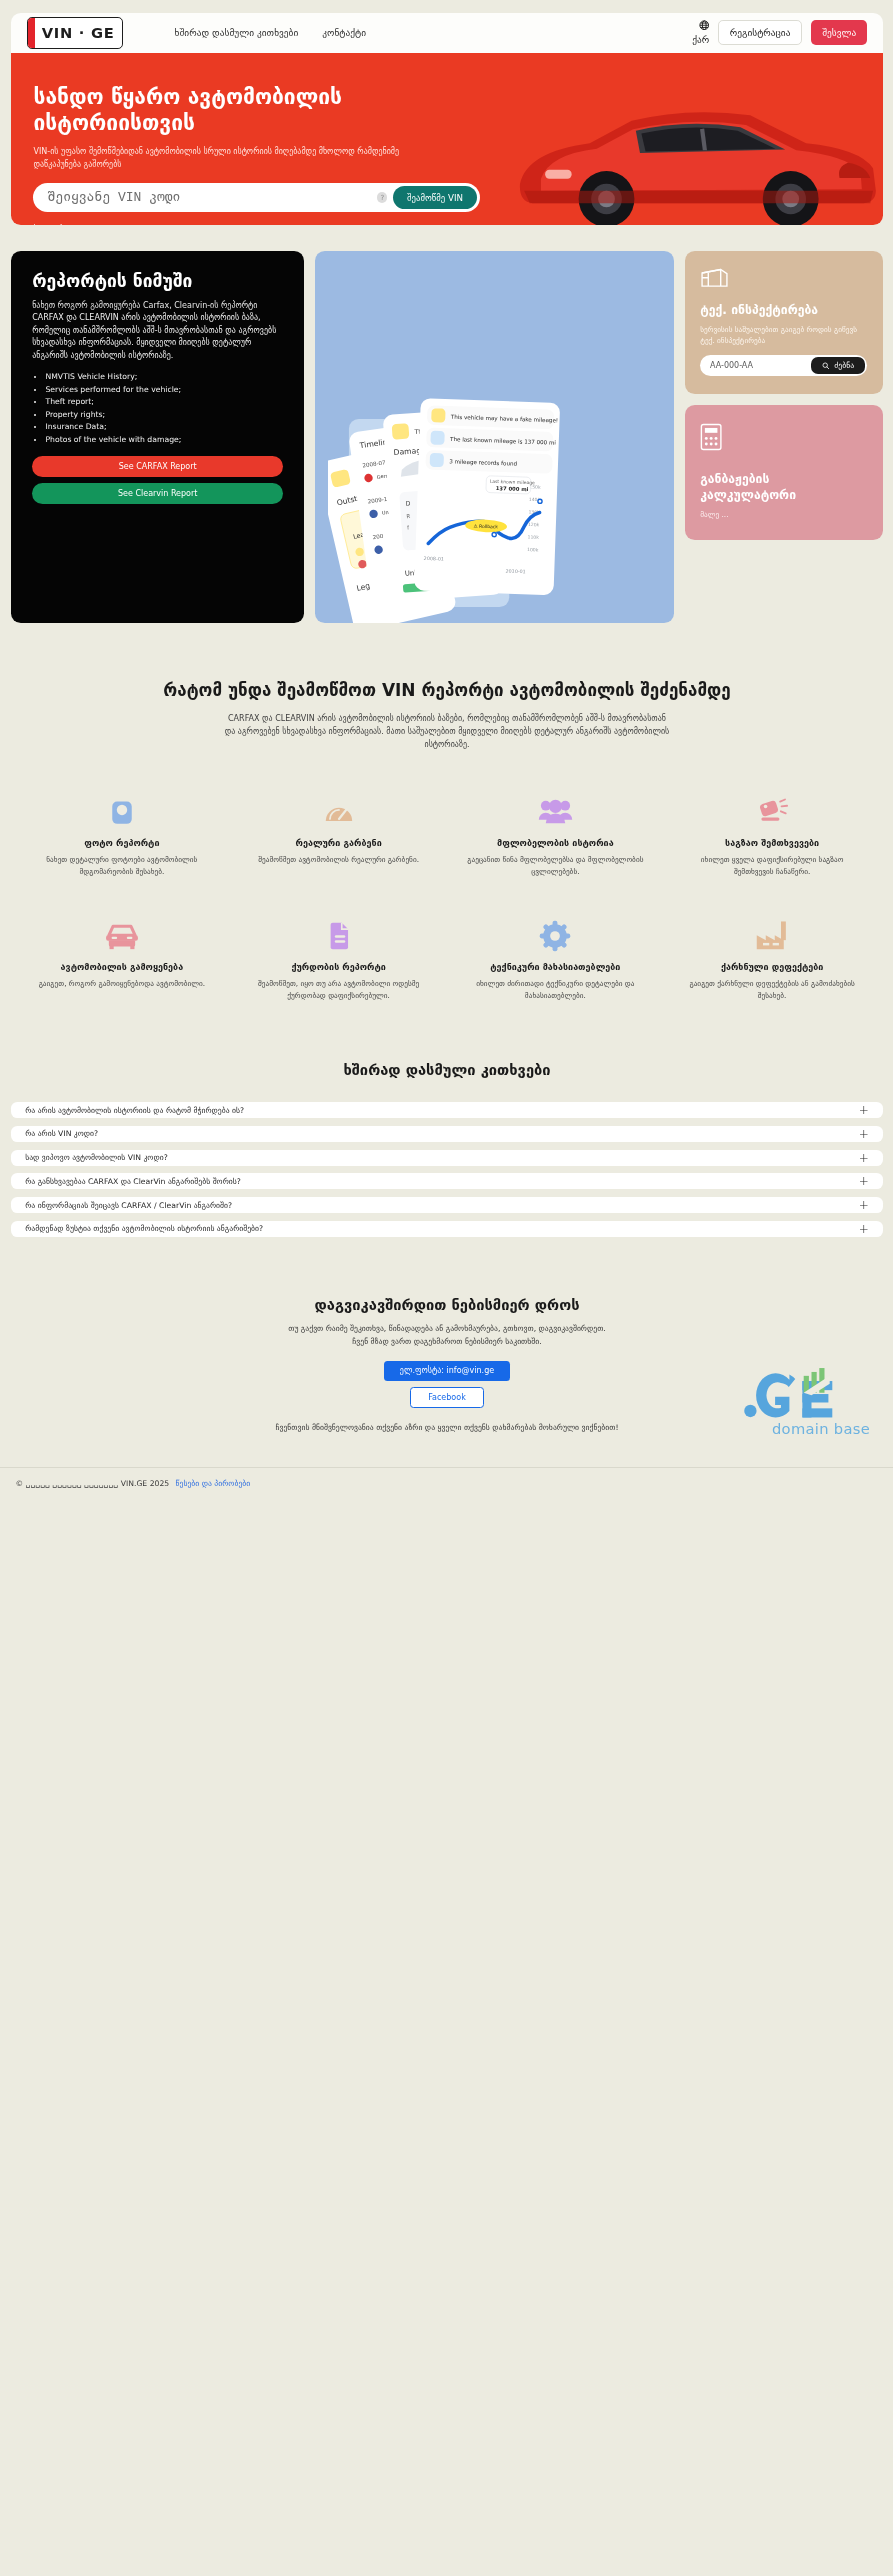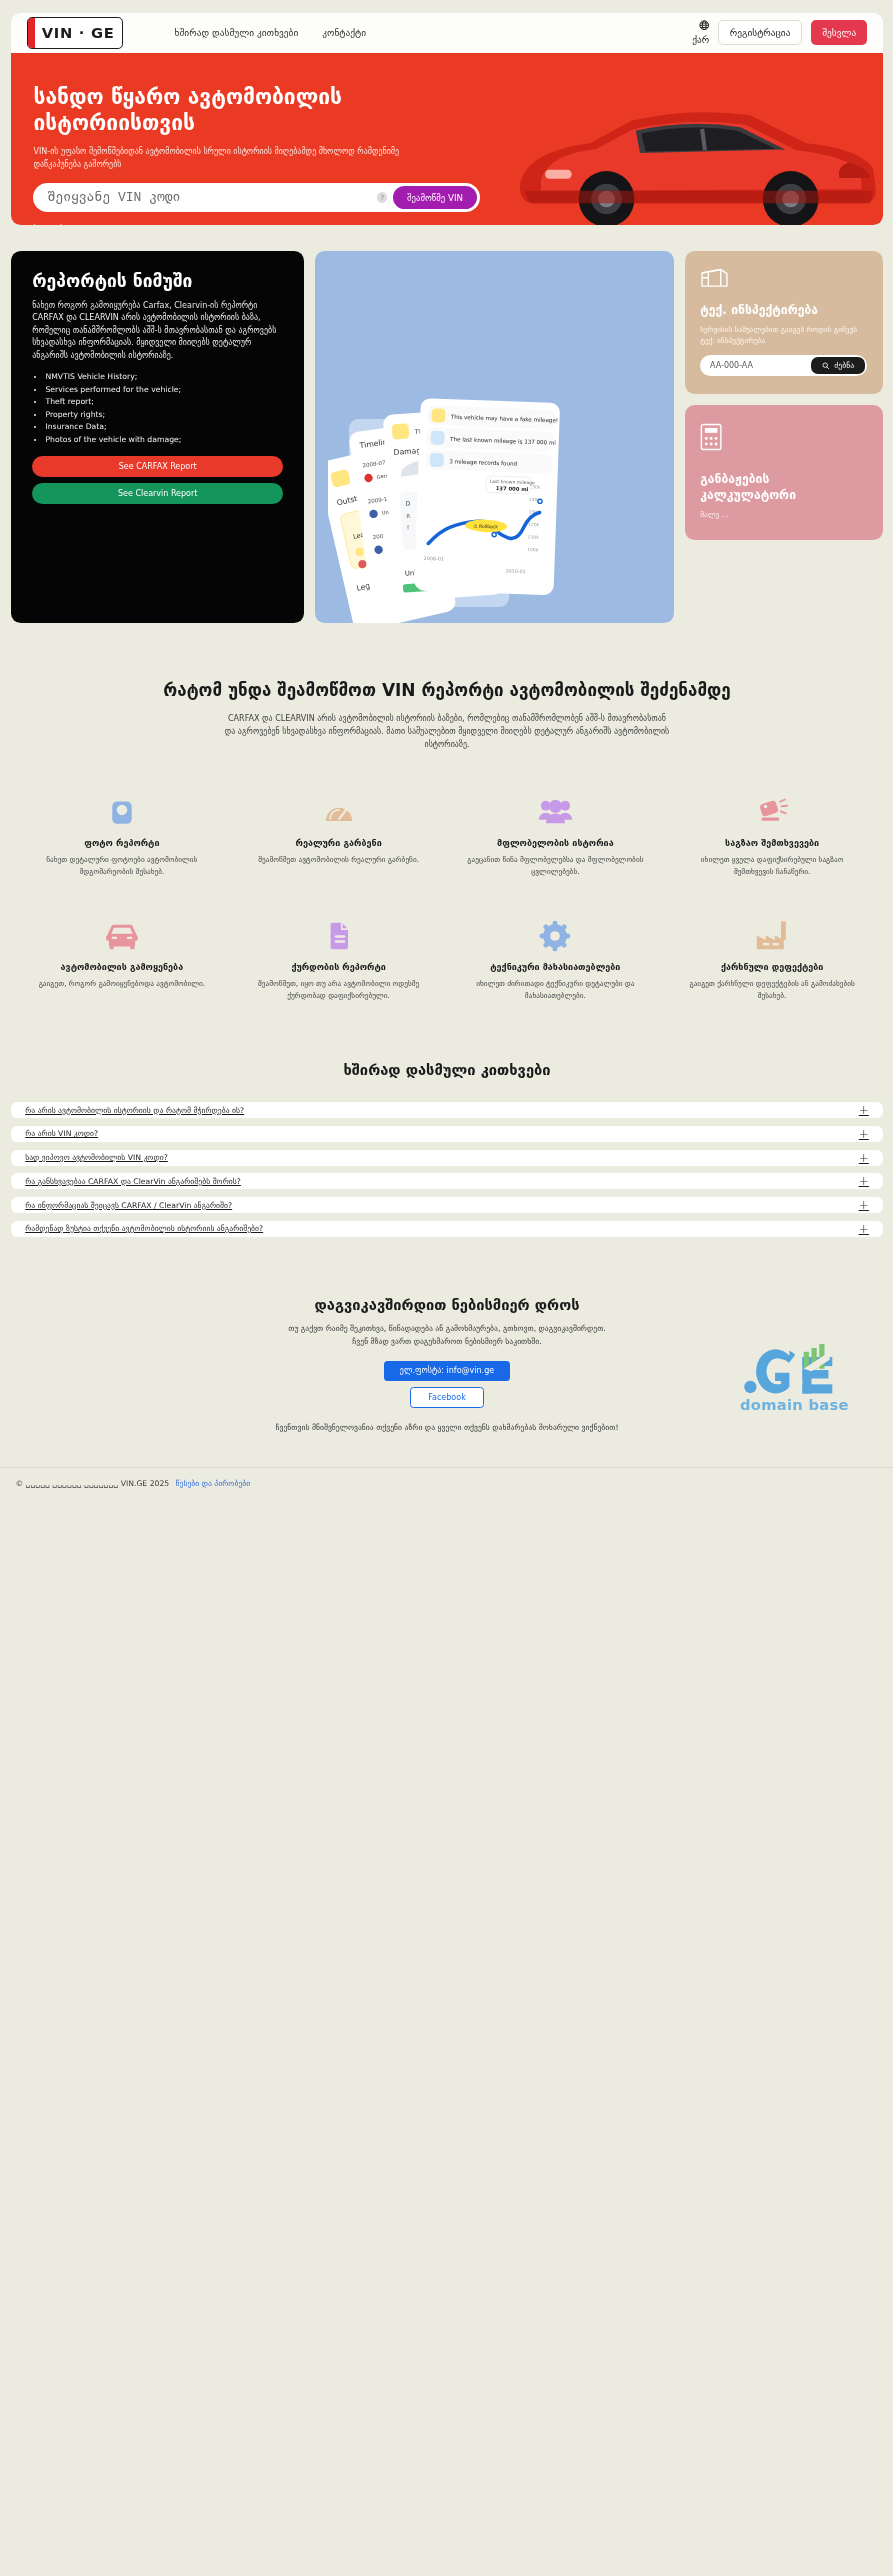--- a/index.html
+++ b/index.html
@@ -62,21 +62,21 @@
     border:none;outline:none;flex:1;font-size:13px;color:#2d2d2d;
     font-family:Liberation Mono, monospace;background:transparent;
   }
   .search-bar input::placeholder{color:#6d6d6d;}
   .help-dot{
     width:10.5px;height:10.5px;border-radius:50%;background:#dcdcdc;color:#8a8a8a;
     font-size:7px;display:flex;align-items:center;justify-content:center;
     margin-right:5.6px;cursor:pointer;flex:none;
   }
   .btn-vin{
-    background:#a21caf;color:#fff;border:none;border-radius:13.3px;height:23px;
+    background:#0f766e;color:#fff;border:none;border-radius:13.3px;height:23px;
     padding:0 14px;font-size:8.7px;cursor:pointer;font-family:inherit;white-space:nowrap;
   }
   .hero-link{
     display:inline-block;margin-top:12.6px;font-size:8px;color:#fff;
     text-decoration:underline;
   }
   .hero-car{position:absolute;right:-7px;bottom:-4.2px;width:433px;height:150px;}
 
   
   .report-row{
@@ -145,21 +145,21 @@
   .feat .fico{height:38px;display:flex;align-items:flex-end;justify-content:center;margin-bottom:9.8px;}
   .feat h4{font-size:9px;font-weight:700;color:#1a1a1a;margin-bottom:6.3px;}
   .feat p{font-size:7.3px;line-height:1.6;color:#424242;}
 
   
   .faq{margin-top:60px;}
   .faq h2{text-align:center;font-size:14.7px;font-weight:700;color:#1a1a1a;}
   .faq-list{margin:24px 11.2px 0;display:flex;flex-direction:column;gap:7.7px;}
   .faq-item{
     background:#fff;border-radius:6.3px;height:14px;display:flex;align-items:center;
-    padding:8px 14px;cursor:pointer;text-decoration:underline;
+    padding:8px 14px;cursor:pointer;
   }
   .faq-item .q{font-size:7.7px;color:#1f1f1f;}
   .faq-item .plus{
     margin-left:auto;font-size:12px;color:#1f1f1f;line-height:1;font-weight:300;
   }
 
   
   .contact{margin-top:59px;text-align:center;position:relative;padding-bottom:17px;}
   .contact h2{font-size:14.7px;font-weight:700;color:#1a1a1a;}
   .contact .ctext{margin-top:9px;font-size:7.7px;line-height:1.75;color:#333;}
@@ -167,21 +167,21 @@
     display:inline-block;margin-top:12px;background:#1769e8;color:#fff;border:none;
     border-radius:3.5px;padding:5.6px 15.4px;font-size:8px;cursor:pointer;font-family:inherit;
   }
   .btn-fb{
     display:block;margin:6.3px auto 0;background:#fff;color:#1769e8;
     border:0.7px solid #1769e8;border-radius:3.5px;padding:4.9px 17px;font-size:8px;
     cursor:pointer;font-family:inherit;
   }
   .contact .closing{margin-top:15.4px;font-size:7.7px;color:#333;}
 
-  .gelogo{position:absolute;right:24px;bottom:36px;width:130px;text-align:left;font-weight:bold;}
+  .gelogo{position:absolute;right:24px;bottom:12px;width:130px;text-align:right;}
   .gelogo .gewrap{position:relative;height:54px;}
   .gelogo .cap{
     font-size:14.7px;color:#6db2e0;letter-spacing:0.3px;margin-top:-1.4px;
     font-family:"DejaVu Sans","Liberation Sans",sans-serif;
   }
 
   
   .botbar{
     margin-top:18px;border-top:0.7px solid #d9d8cc;padding:11.2px 15.4px 12.6px;
     display:flex;align-items:center;gap:6.3px;

